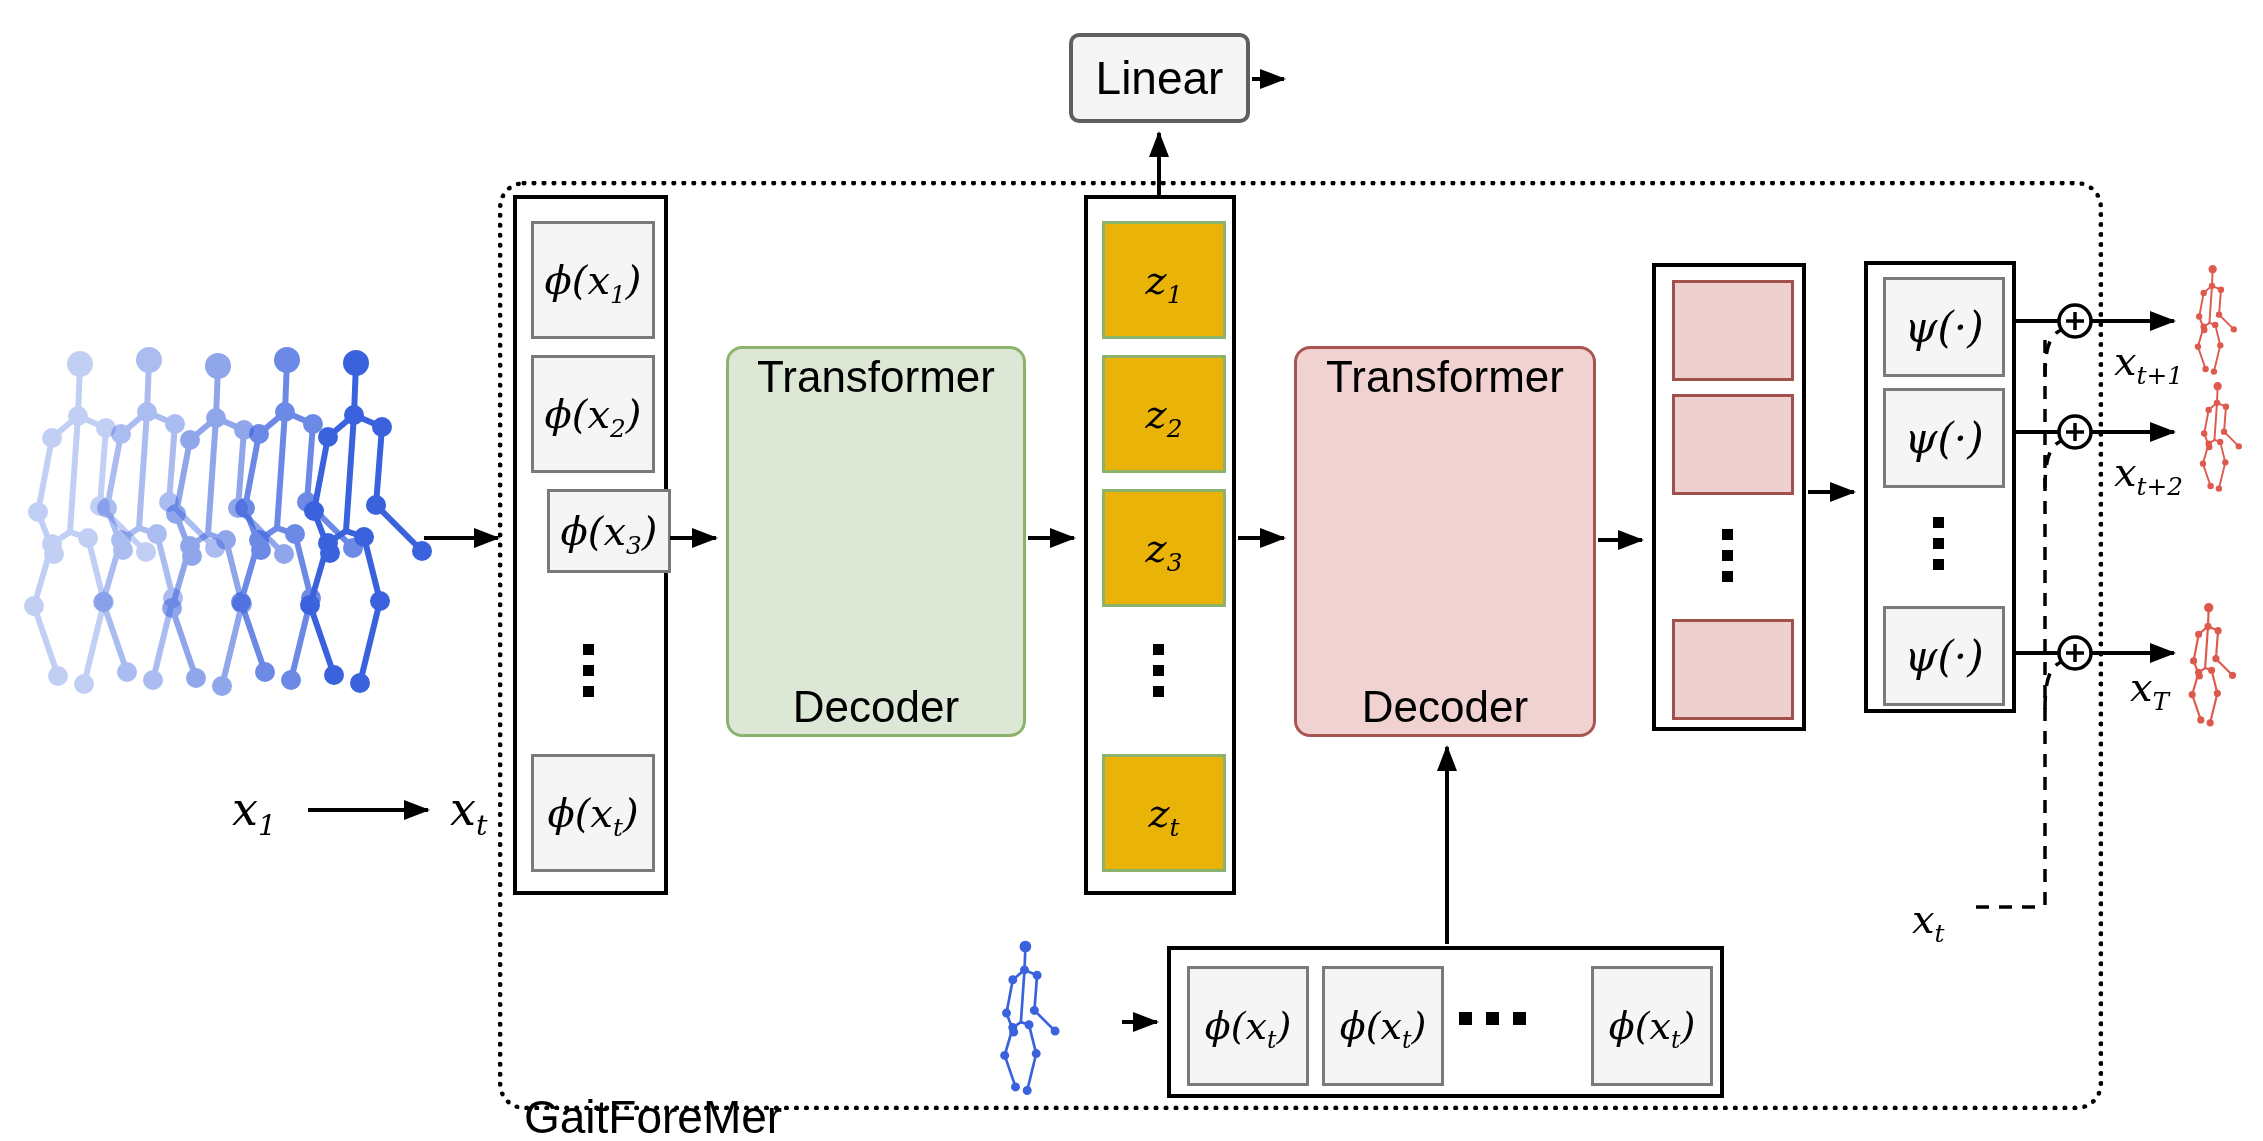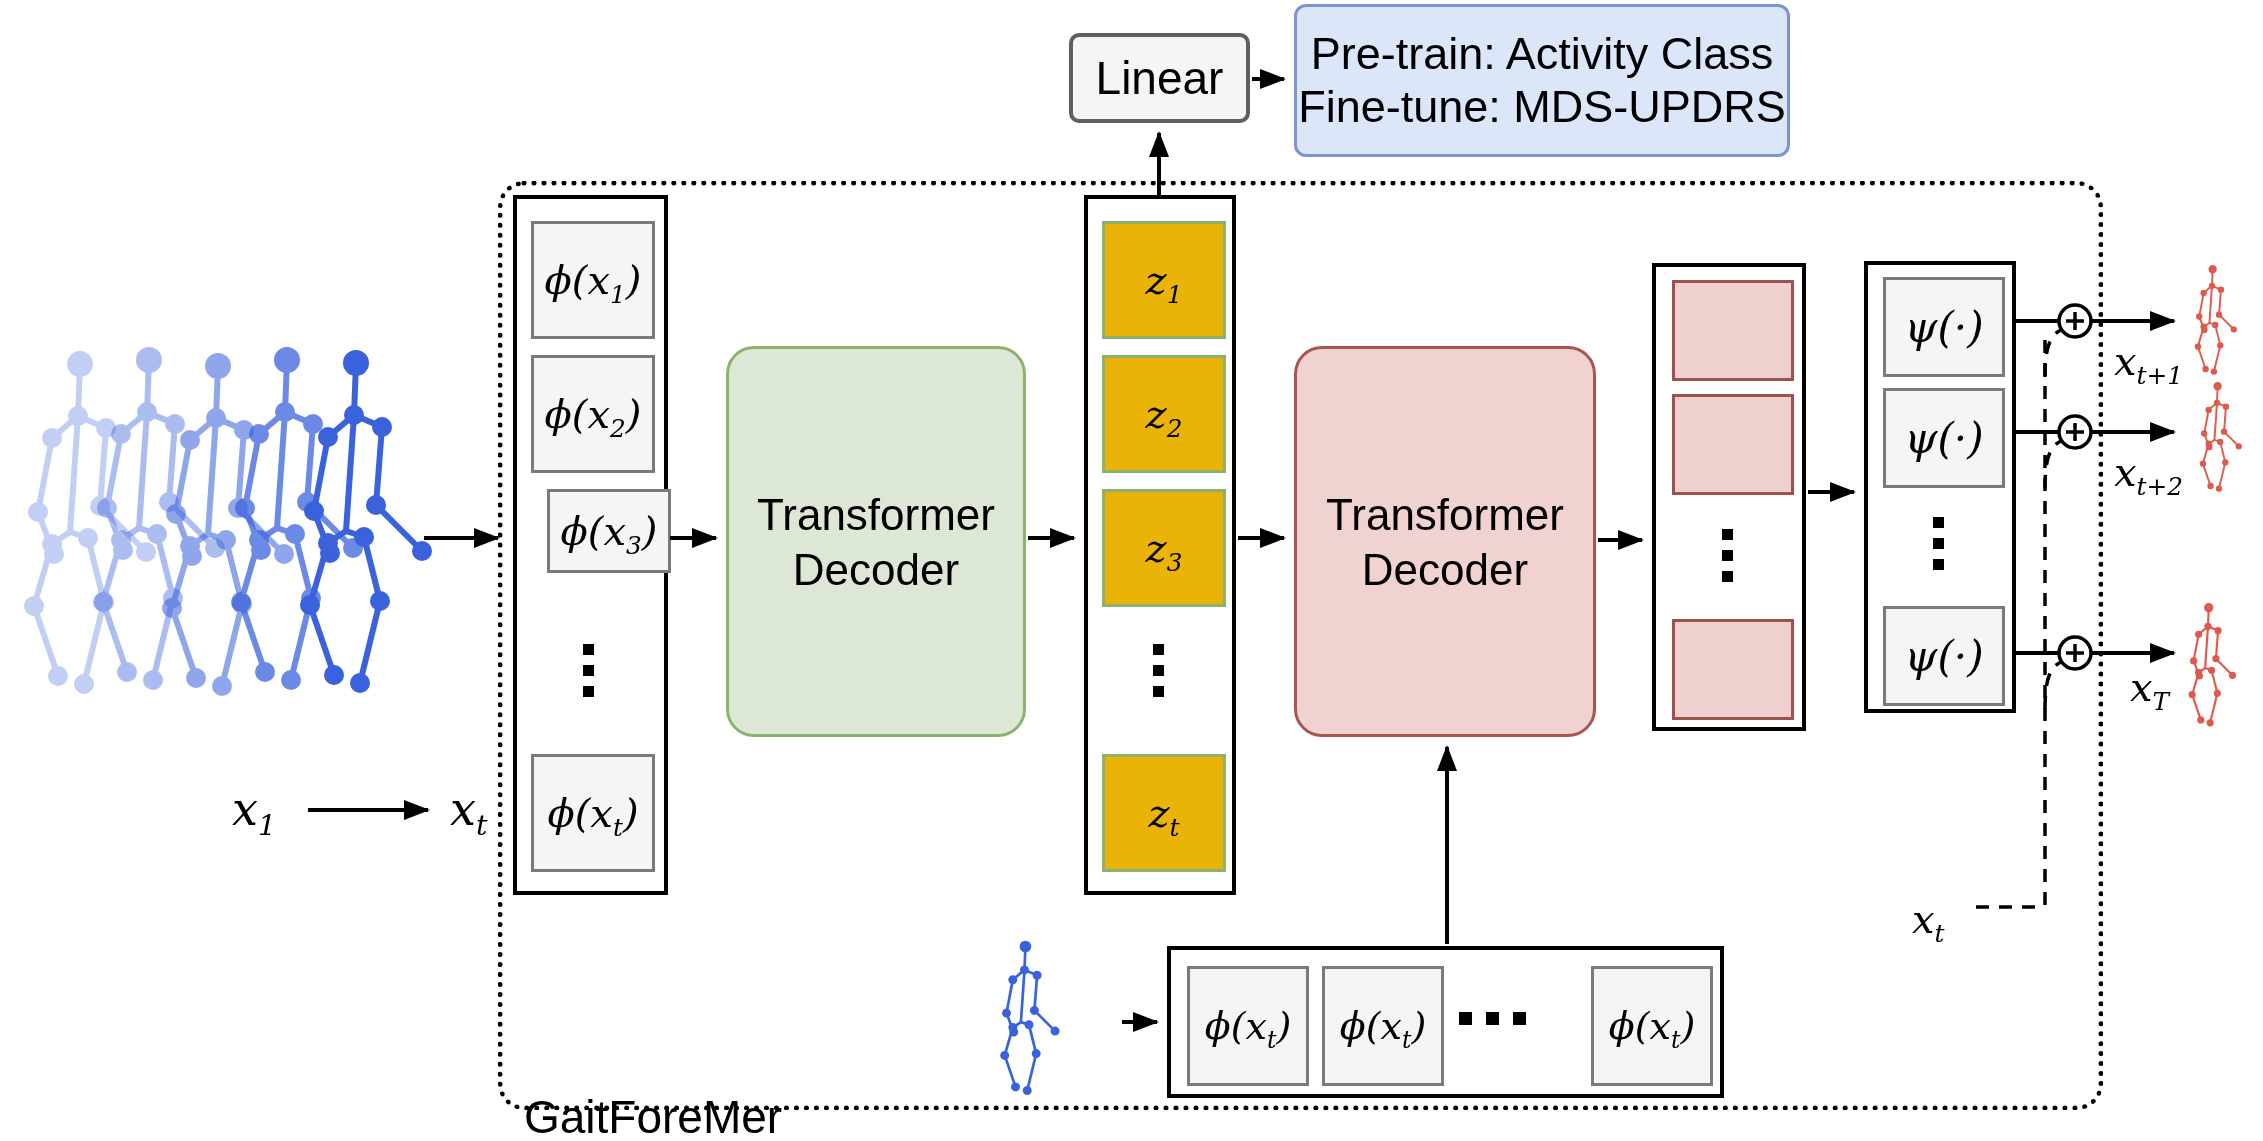--- a/index.html
+++ b/index.html
@@ -9,22 +9,22 @@
   
   #gaitforemer-container{left:498px;top:181px;width:1605px;height:929px;
     border:5px dotted #000;border-radius:26px;background:transparent;}
   .model-label{left:524px;top:1042px;font-size:46px;margin-top:48px;}
   
   .col{background:#fff;border:4px solid #000;}
   .cell{display:flex;align-items:center;justify-content:center;
         background:#f5f5f5;border:3px solid #7a7a7a;text-align:right;}
   .cell.green{background:#eab308;border-color:#8cb36e;}
   .cell.red{background:#eed0ce;border-color:#a0504d;}
-  .bigblock{display:flex;flex-direction:column;align-items:center;justify-content:center;
-        border-radius:28px;font-size:44px;line-height:1.25;text-align:center;}
+  .bigblock{display:flex;flex-direction:column;align-items:center;justify-content:space-between;
+        border-radius:16px;font-size:44px;line-height:1.25;text-align:center;}
   .enc{background:#dce8d5;border:3px solid #8cb36e;}
   .dec{background:#f0d3d1;border:3px solid #a85551;}
   .math{font-family:"DejaVu Serif",serif;font-style:italic;}
   .math sub{font-size:.62em;line-height:0;}
   .cell-label{font-size:40px;}
   
   #linear-box{left:1069px;top:33px;width:181px;height:90px;background:#f5f5f5;
     border:4px solid #5f5f5f;border-radius:10px;display:flex;align-items:center;justify-content:center;font-size:46px;}
   #task-box{left:1294px;top:4px;width:496px;height:153px;background:#dbe6f9;
     border:3px solid #7b96cf;border-radius:12px;display:flex;flex-direction:column;
@@ -44,24 +44,20 @@
 </head>
 <body>
 
 <div id="stage">
 
   <div class="abs" id="gaitforemer-container"></div>
   <div class="abs model-label">GaitForeMer</div>
 
   <div class="abs" id="linear-box">
     <span>Linear</span>
-  </div>
-  <div class="abs" id="task-box">
-    <span>Pre-train: Activity Class</span>
-    <span>Fine-tune: MDS-UPDRS</span>
   </div>
 
   <span class="abs math seq-label" style="left:232px;top:782px;">
     <span>x</span><sub>1</sub>
   </span>
   <span class="abs math seq-label" style="left:450px;top:782px;">
     <span>x</span><sub>t</sub>
   </span>
 
   <div class="abs col" style="left:513px;top:195px;width:155px;height:700px;">

